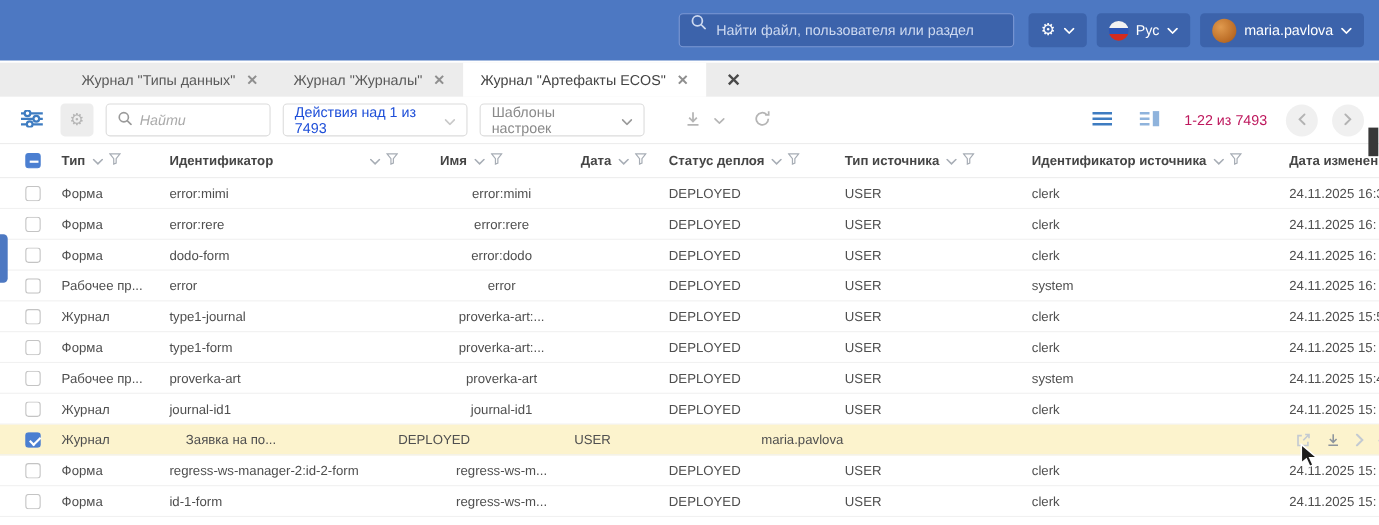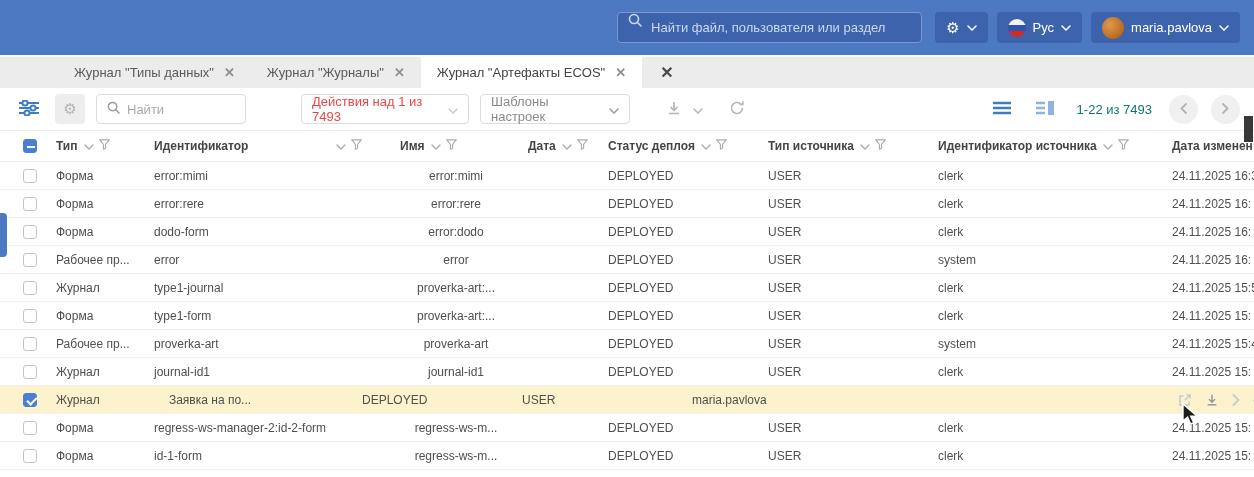--- a/index.html
+++ b/index.html
@@ -72,28 +72,29 @@
   .gray { color:#b5b5b5; }
   .midgray { color:#9a9a9a; }
   .tool-field {
     height:30px; border:1px solid #dcdcdc; border-radius:4px; background:#fff;
     display:flex; align-items:center; gap:7px; padding:0 10px; font-size:13px;
   }
   .tool-search { width:150px; color:#a7a7a7; }
   .tool-search input {
     border:none; outline:none; width:100%; font-size:13px; color:#555;
     font-family:"Liberation Sans",sans-serif;
+    font-style:italic;
   }
   .tool-search input::placeholder { color:#aaa; }
   .tool-select { cursor:pointer; justify-content:space-between; }
-  .sel-actions { width:168px; color:#ef4444;margin-left:44px; }
+  .sel-actions { width:168px; color:#1d4ed8; }
   .sel-templates { width:150px; color:#8a8a8a; }
   .dl-group { display:flex; align-items:center; gap:4px; margin-left:18px; }
   .toolbar-right { margin-left:auto; display:flex; align-items:center; gap:13px; }
-  .range { font-size:13px; color:#0f766e; margin:0 4px;text-align:center; }
+  .range { font-size:13px; color:#be185d; margin:0 4px;text-align:center; }
   .page-btn {
     width:29px; height:29px; border-radius:50%; border:none; background:#f0f0f0;
     display:flex; align-items:center; justify-content:center; color:#b3b3b3; cursor:pointer;
   }
   
   .table-wrap { position:absolute; top:130px; left:0; width:1330px; }
   .thead {
     display:flex; align-items:center; height:32px; padding-left:12px;
     border-top:1px solid #ededed; border-bottom:1px solid #ededed;
     font-size:12px; font-weight:bold; color:#454545;

